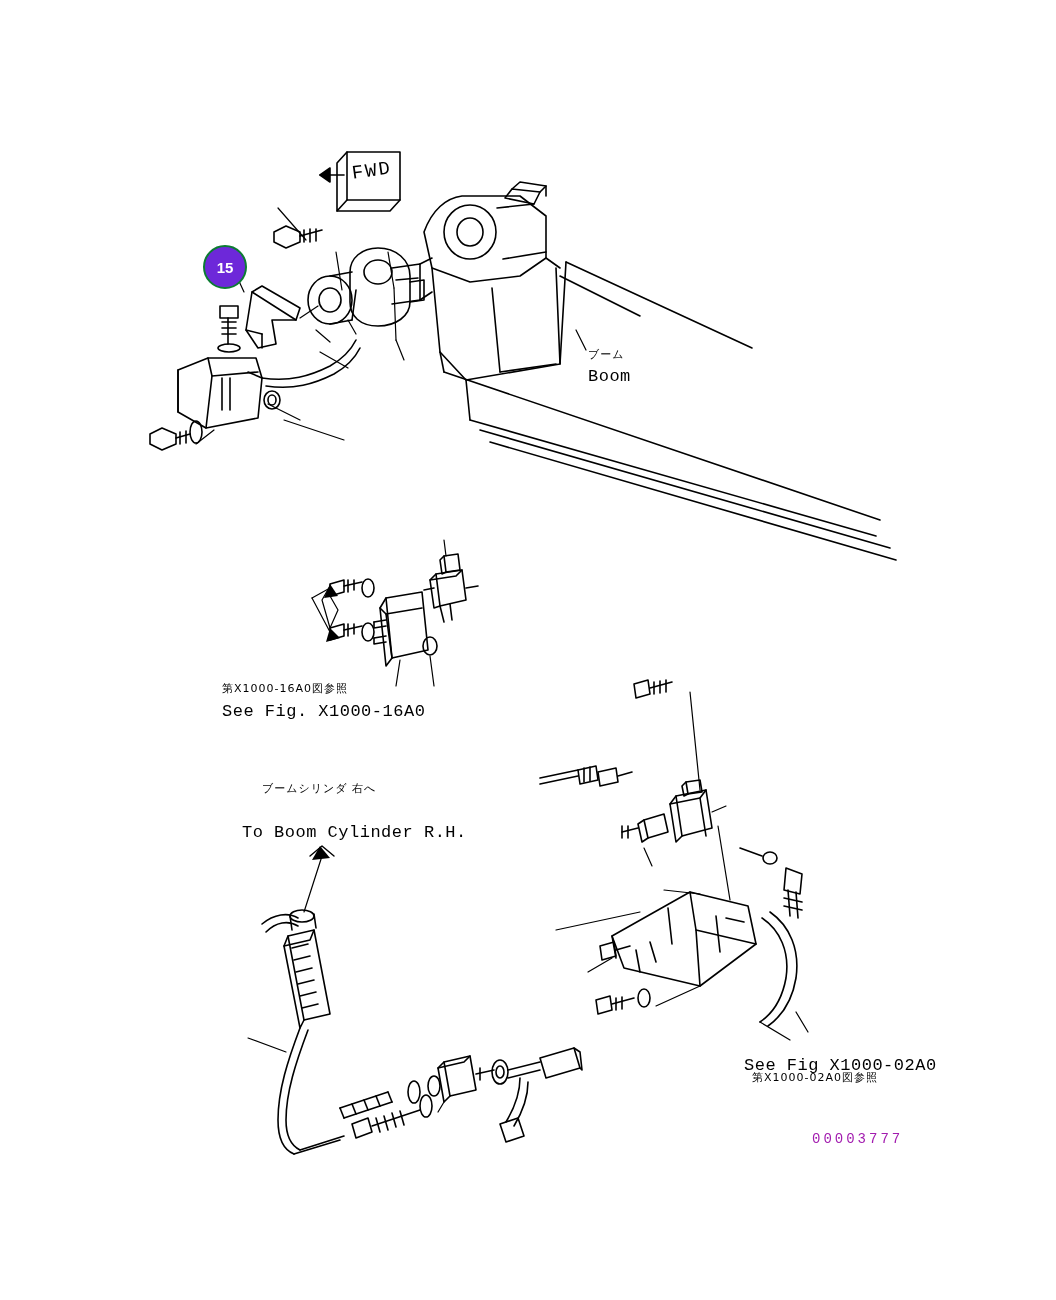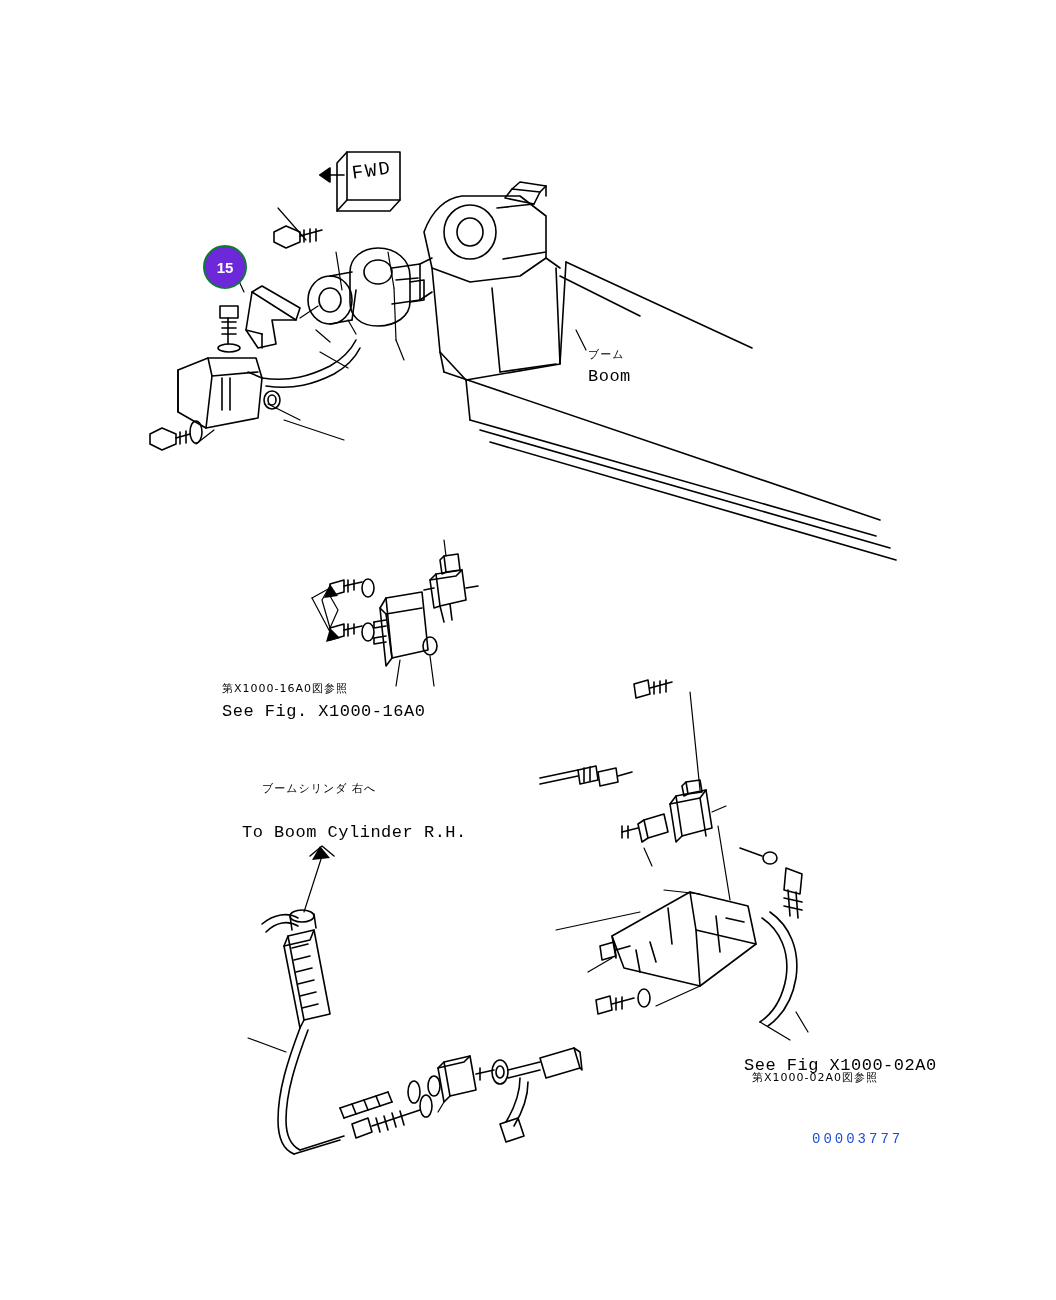--- a/index.html
+++ b/index.html
@@ -52,21 +52,21 @@
     font-weight: bold;
     display: flex;
     align-items: center;
     justify-content: center;
   }
   .drawing-no {
     position: absolute;
     font-family: "Liberation Mono", monospace;
     font-size: 14px;
     letter-spacing: 3px;
-    color: #1d4ed8;
+    color: #a21caf;
   }
 </style>
 </head>
 <body>
 
 <div id="page">
 
   <svg id="diagram-svg" viewBox="0 0 1056 1300">
     <g fill="none" stroke="#000000" stroke-width="1.6" stroke-linecap="round" stroke-linejoin="round">
 

